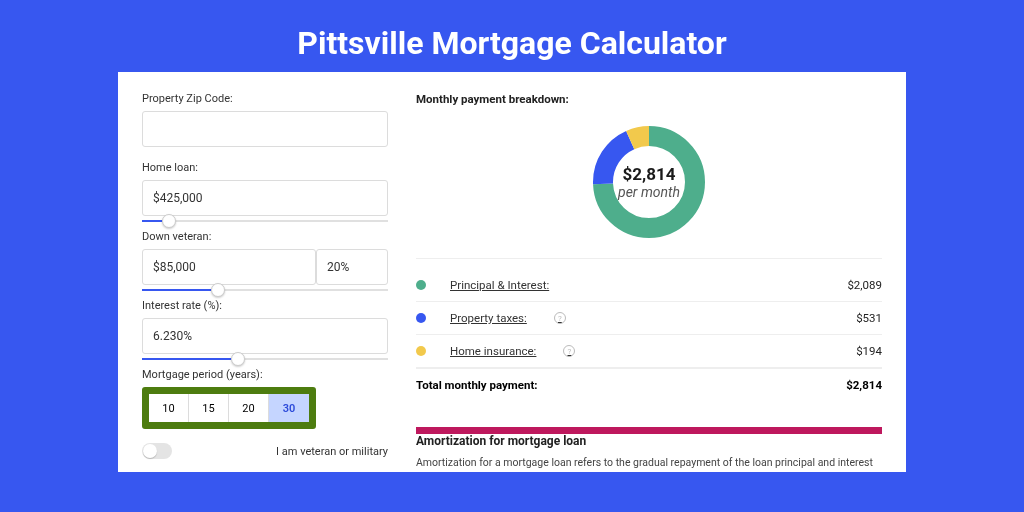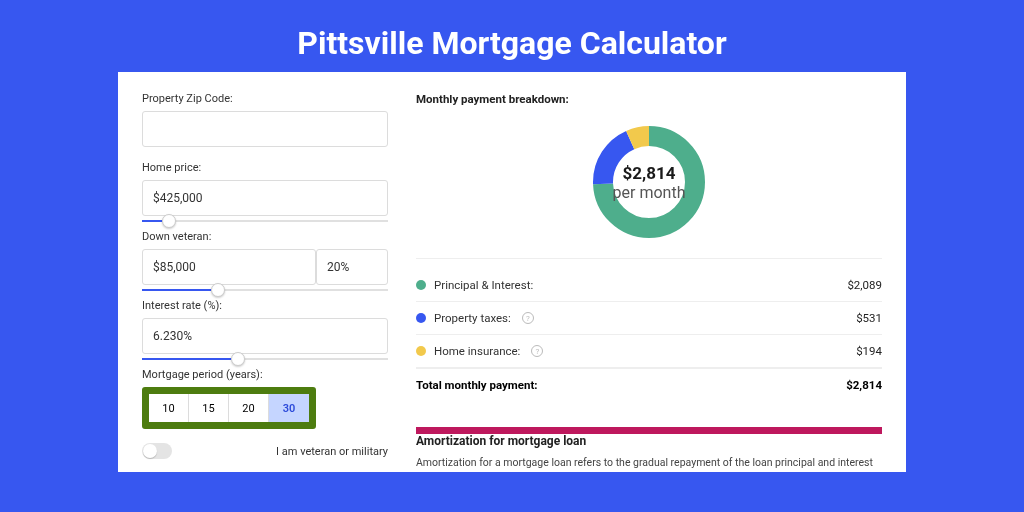--- a/index.html
+++ b/index.html
@@ -26,24 +26,24 @@
   .toggle-row{display:flex;align-items:center;gap:8px;margin-top:14px;justify-content:space-between;}
   .toggle{width:30px;height:16px;border-radius:8px;background:#e4e4e4;position:relative;}
   .toggle::after{content:"";position:absolute;width:14px;height:14px;border-radius:50%;background:#fff;top:1px;left:1px;box-shadow:0 1px 1px rgba(0,0,0,0.2);}
   .toggle-label{font-size:11px;color:#333;}
   .rhead{font-size:11.5px;font-weight:700;color:#222;margin-bottom:10px;}
   .donut-wrap{display:flex;justify-content:center;padding:6px 0 16px;}
   .donut{position:relative;width:120px;height:120px;}
   .donut svg{transform:rotate(-90deg);}
   .donut-center{position:absolute;inset:0;display:flex;flex-direction:column;align-items:center;justify-content:center;}
   .donut-amount{font-size:17px;font-weight:700;color:#1a1a1a;}
-  .donut-sub{font-size:16px;color:#555;}
+  .donut-sub{font-size:14px;color:#555;font-style:italic;}
   .line{display:flex;align-items:center;justify-content:space-between;padding:9px 0;border-bottom:1px solid #eee;font-size:11.5px;}
   .line:last-of-type{border-bottom:none;}
-  .line .lk{display:flex;align-items:center;gap:8px;color:#333;}
+  .line .lk{display:flex;align-items:center;gap:24px;color:#333;text-decoration:underline;}
   .dot{width:10px;height:10px;border-radius:50%;}
   .info{width:12px;height:12px;border-radius:50%;border:1px solid #bbb;color:#bbb;font-size:8px;display:inline-flex;align-items:center;justify-content:center;margin-left:3px;}
   .val{font-weight:400;color:#222;}
   .total-line{padding:9px 0;border-top:1px solid #eee;display:flex;justify-content:space-between;font-size:11.5px;font-weight:700;}
   .amort{margin-top:26px;border-top:7px solid #be185d;}
   .amort-h{font-size:12px;font-weight:700;color:#222;margin-bottom:8px;}
   .amort-p{font-size:10.5px;color:#444;line-height:1.4;}
   .breakdown{border-top:1px solid #eee;padding-top:10px;}
 </style>
 </head>
@@ -55,21 +55,21 @@
 <div class="card">
 
   <div class="left">
 
     <div class="group">
       <span class="label">Property Zip Code:</span>
       <input class="field" value="" style="">
     </div>
 
     <div class="group">
-      <span class="label">Home price:</span>
+      <span class="label">Home loan:</span>
       <input class="field" value="$425,000" style="">
       <div class="slider">
         <div class="track"></div>
             <div class="fill" style="width:8%"></div>
             <div class="thumb" style="left:8%"></div>
       </div>
     </div>
 
     <div class="group">
       <span class="label">Down veteran:</span>

